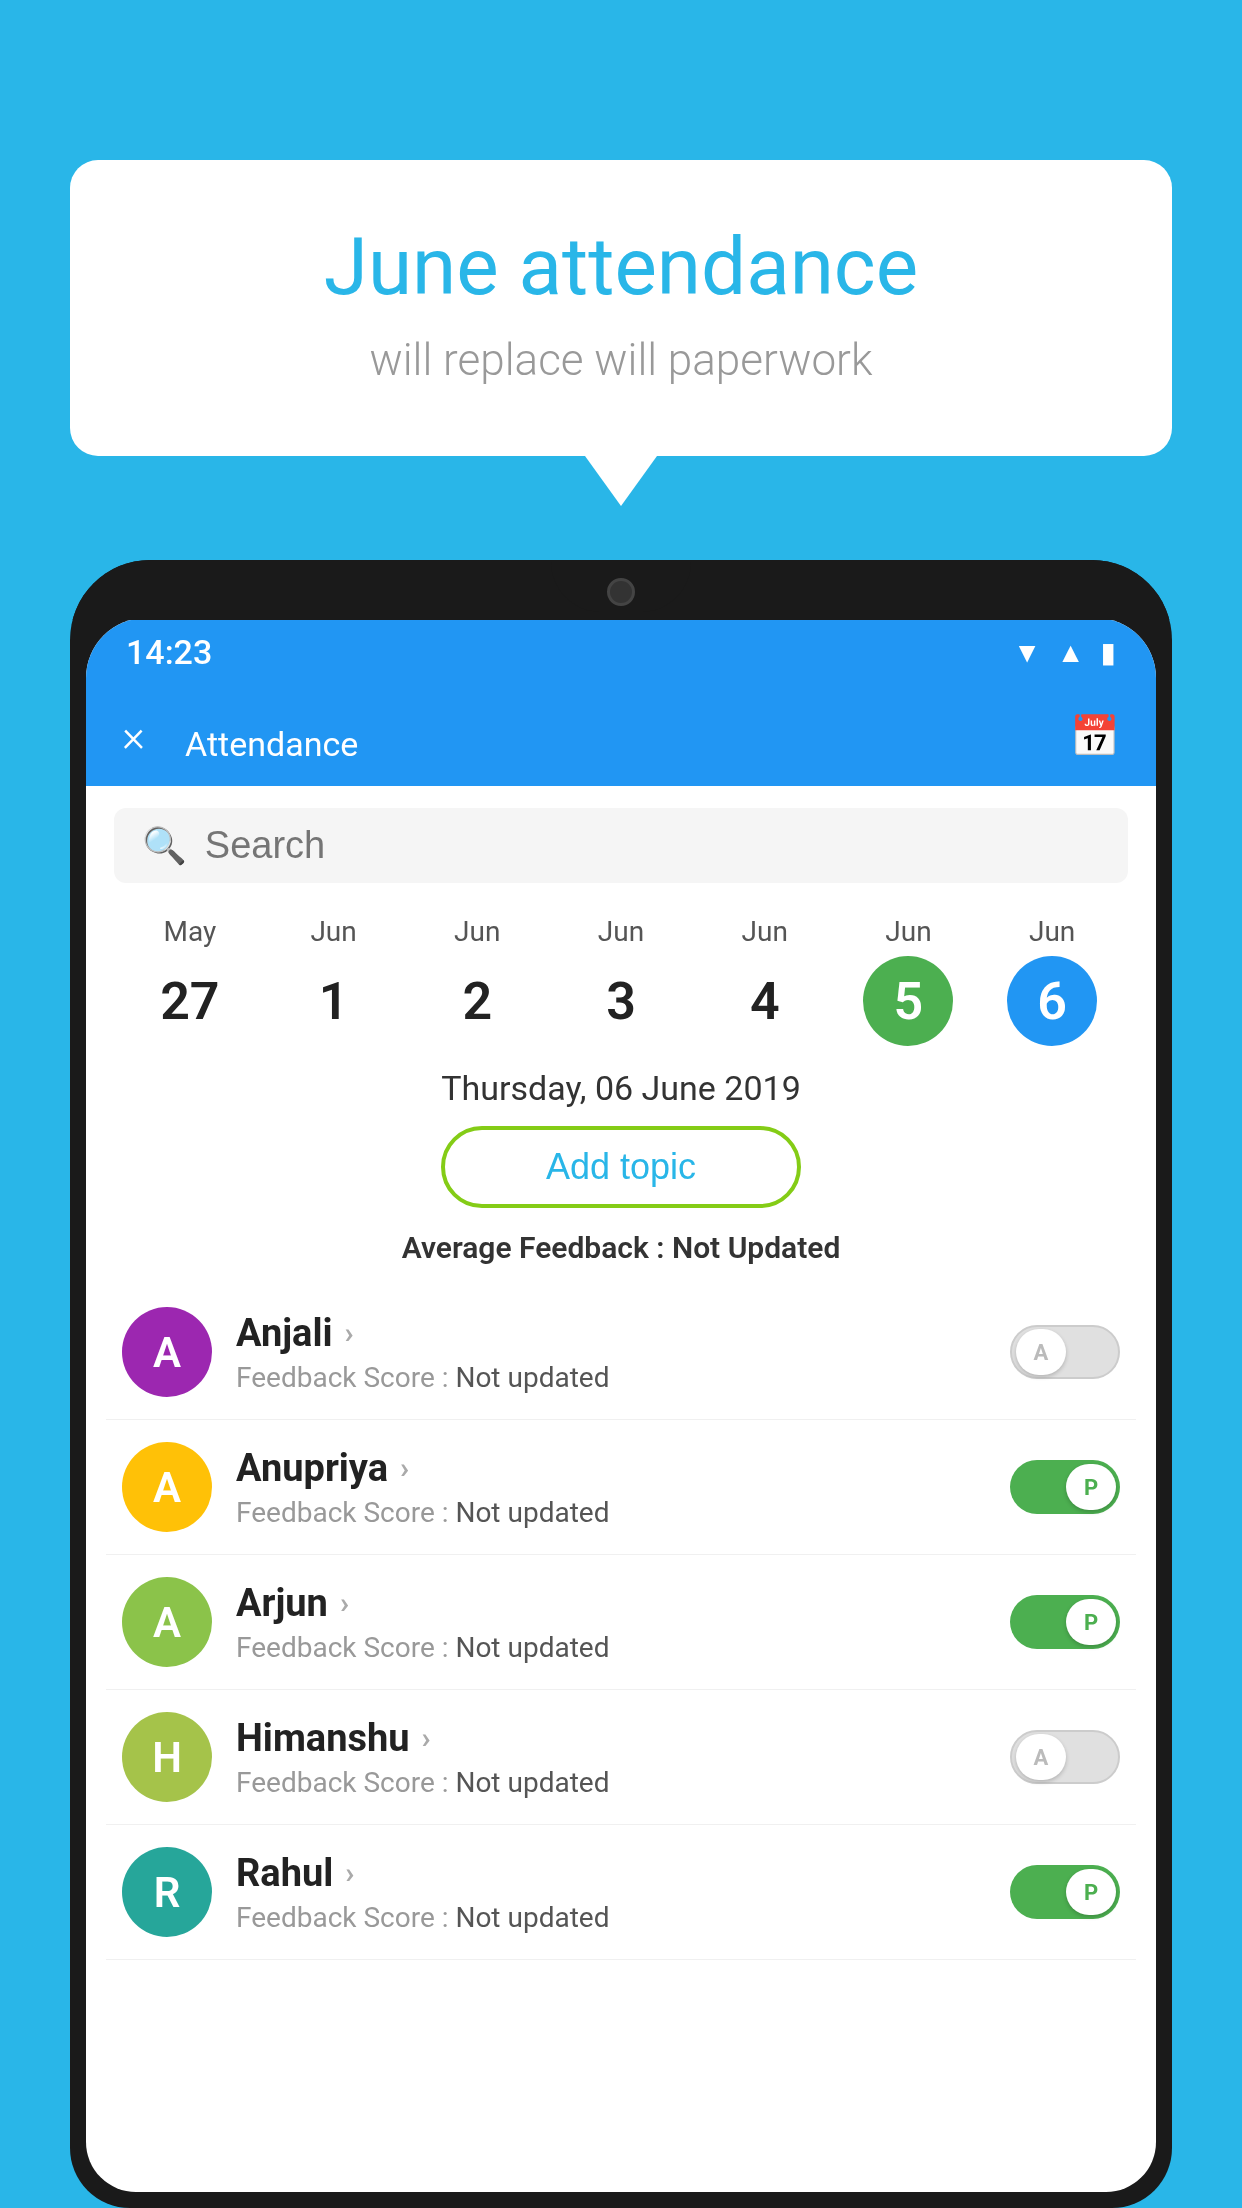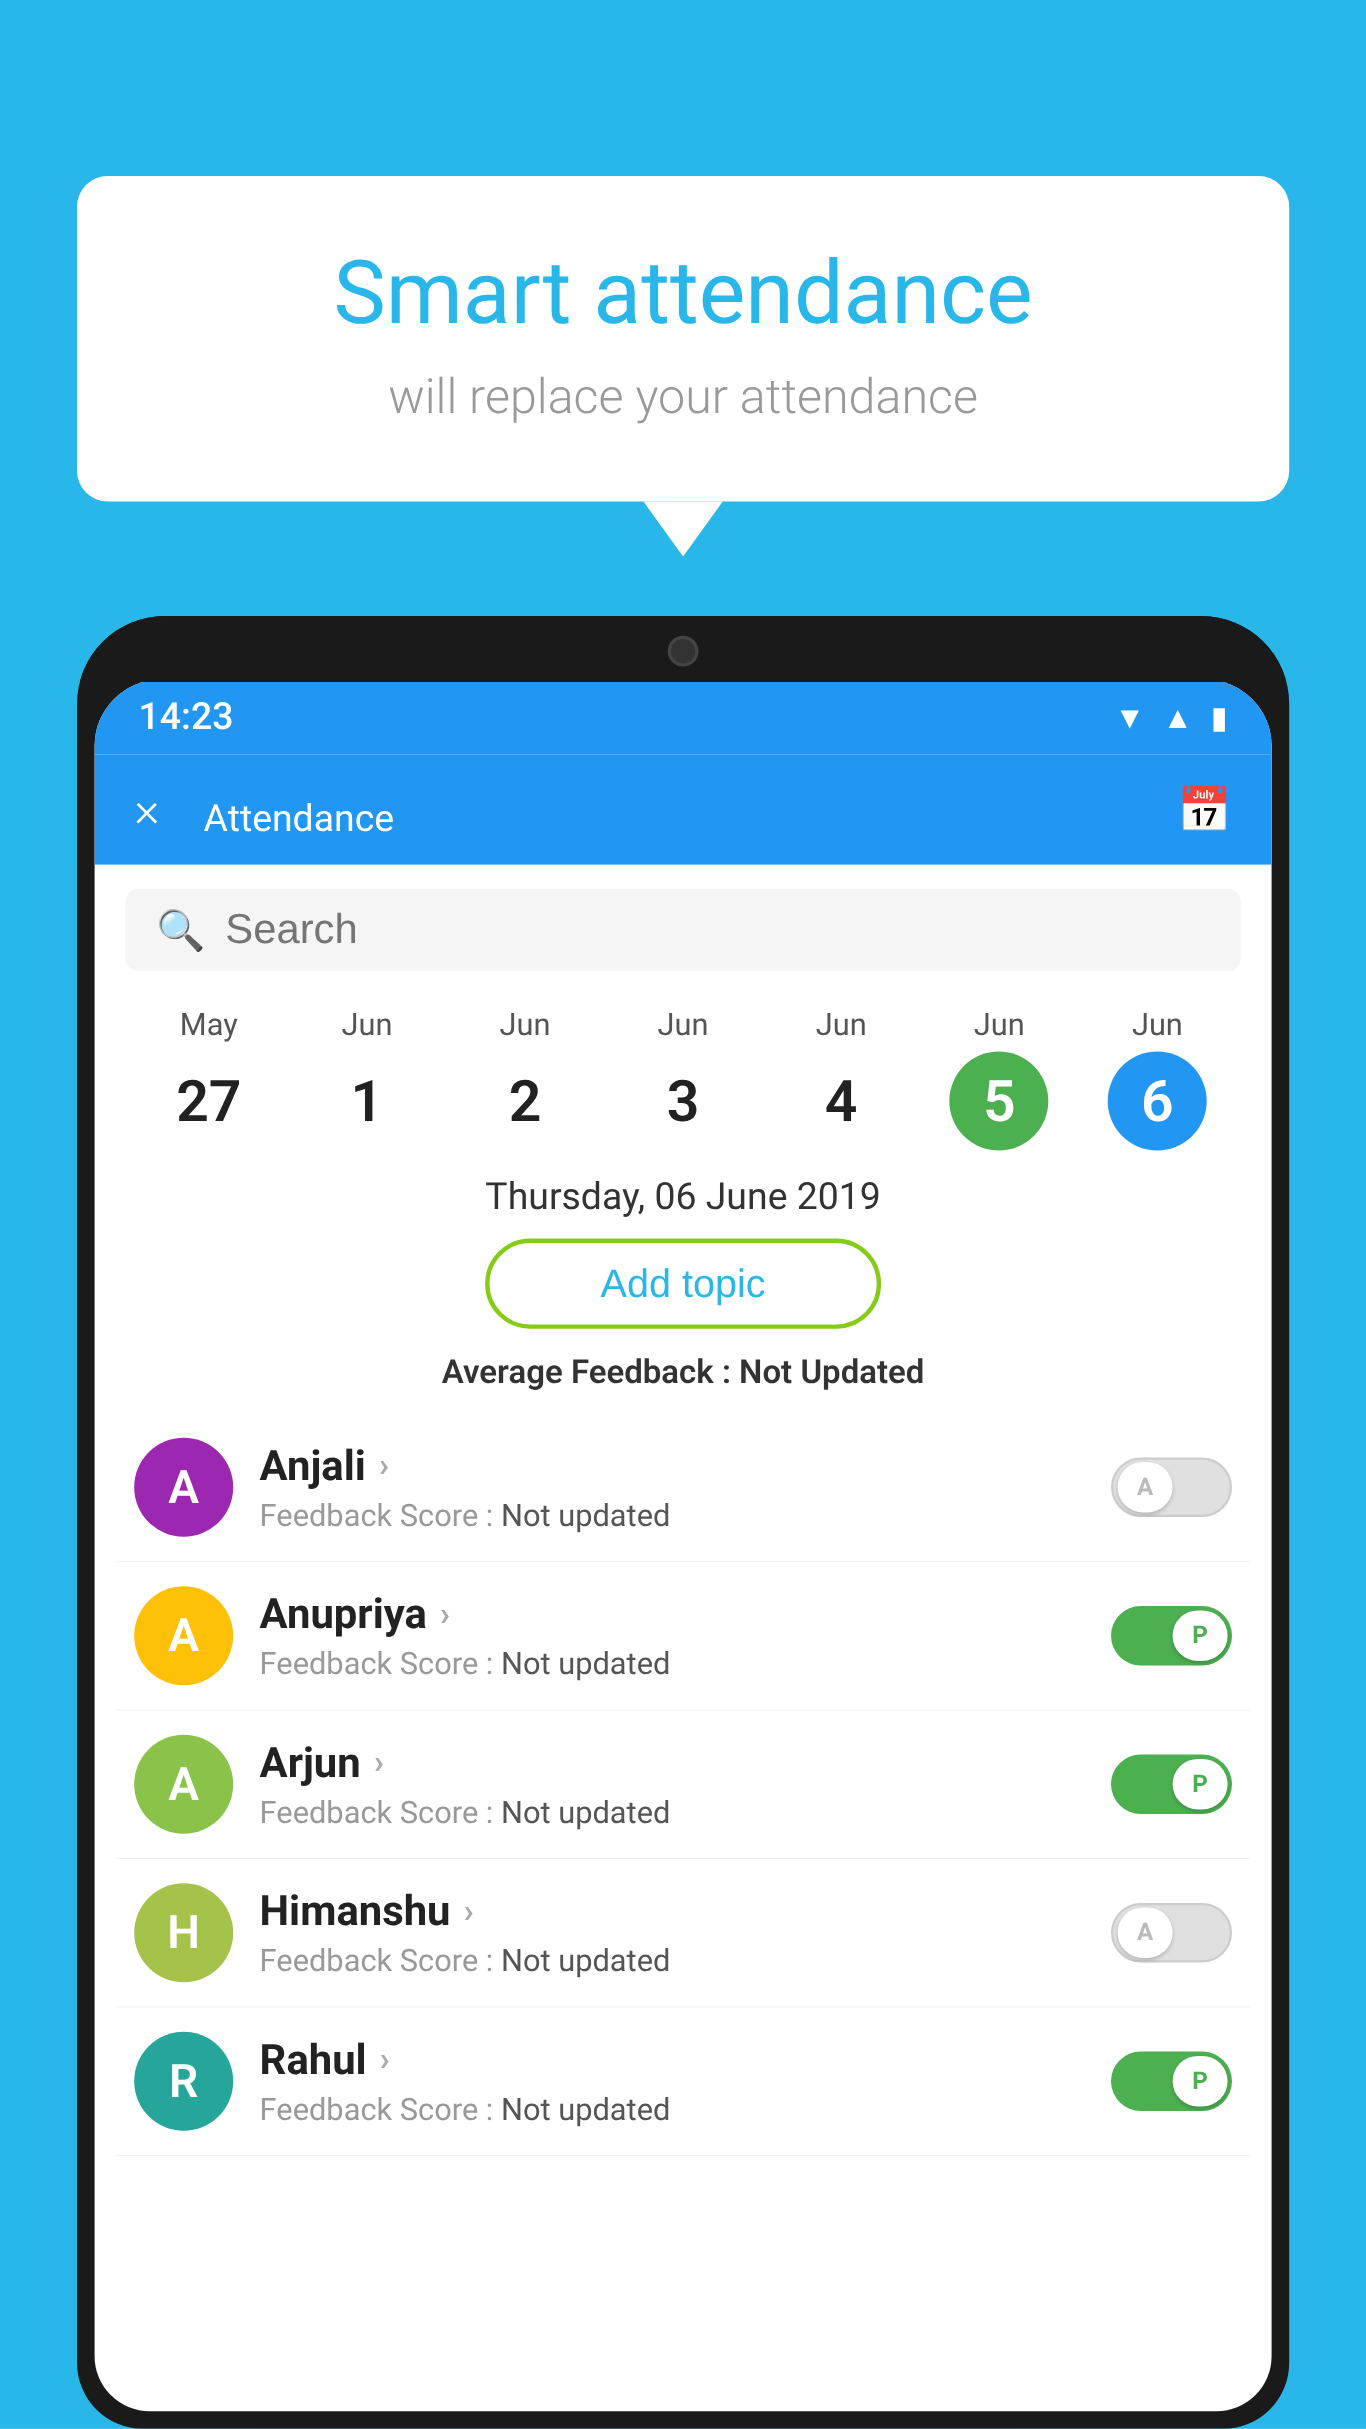--- a/index.html
+++ b/index.html
@@ -349,22 +349,22 @@
     }
     .toggle.on .toggle-knob {
       color: #4caf50;
     }
   </style>
 </head>
 <body>
 
 <div class="speech-bubble-container">
   <div class="speech-bubble">
-    <div class="speech-bubble-title">Smart attendance</div>
-    <div class="speech-bubble-subtitle">will replace your attendance</div>
+    <div class="speech-bubble-title">June attendance</div>
+    <div class="speech-bubble-subtitle">will replace will paperwork</div>
   </div>
   <div class="speech-bubble-tail"></div>
 </div>
 
 <div class="phone-frame">
 
   <div class="notch">
     <div class="camera"></div>
   </div>
 

